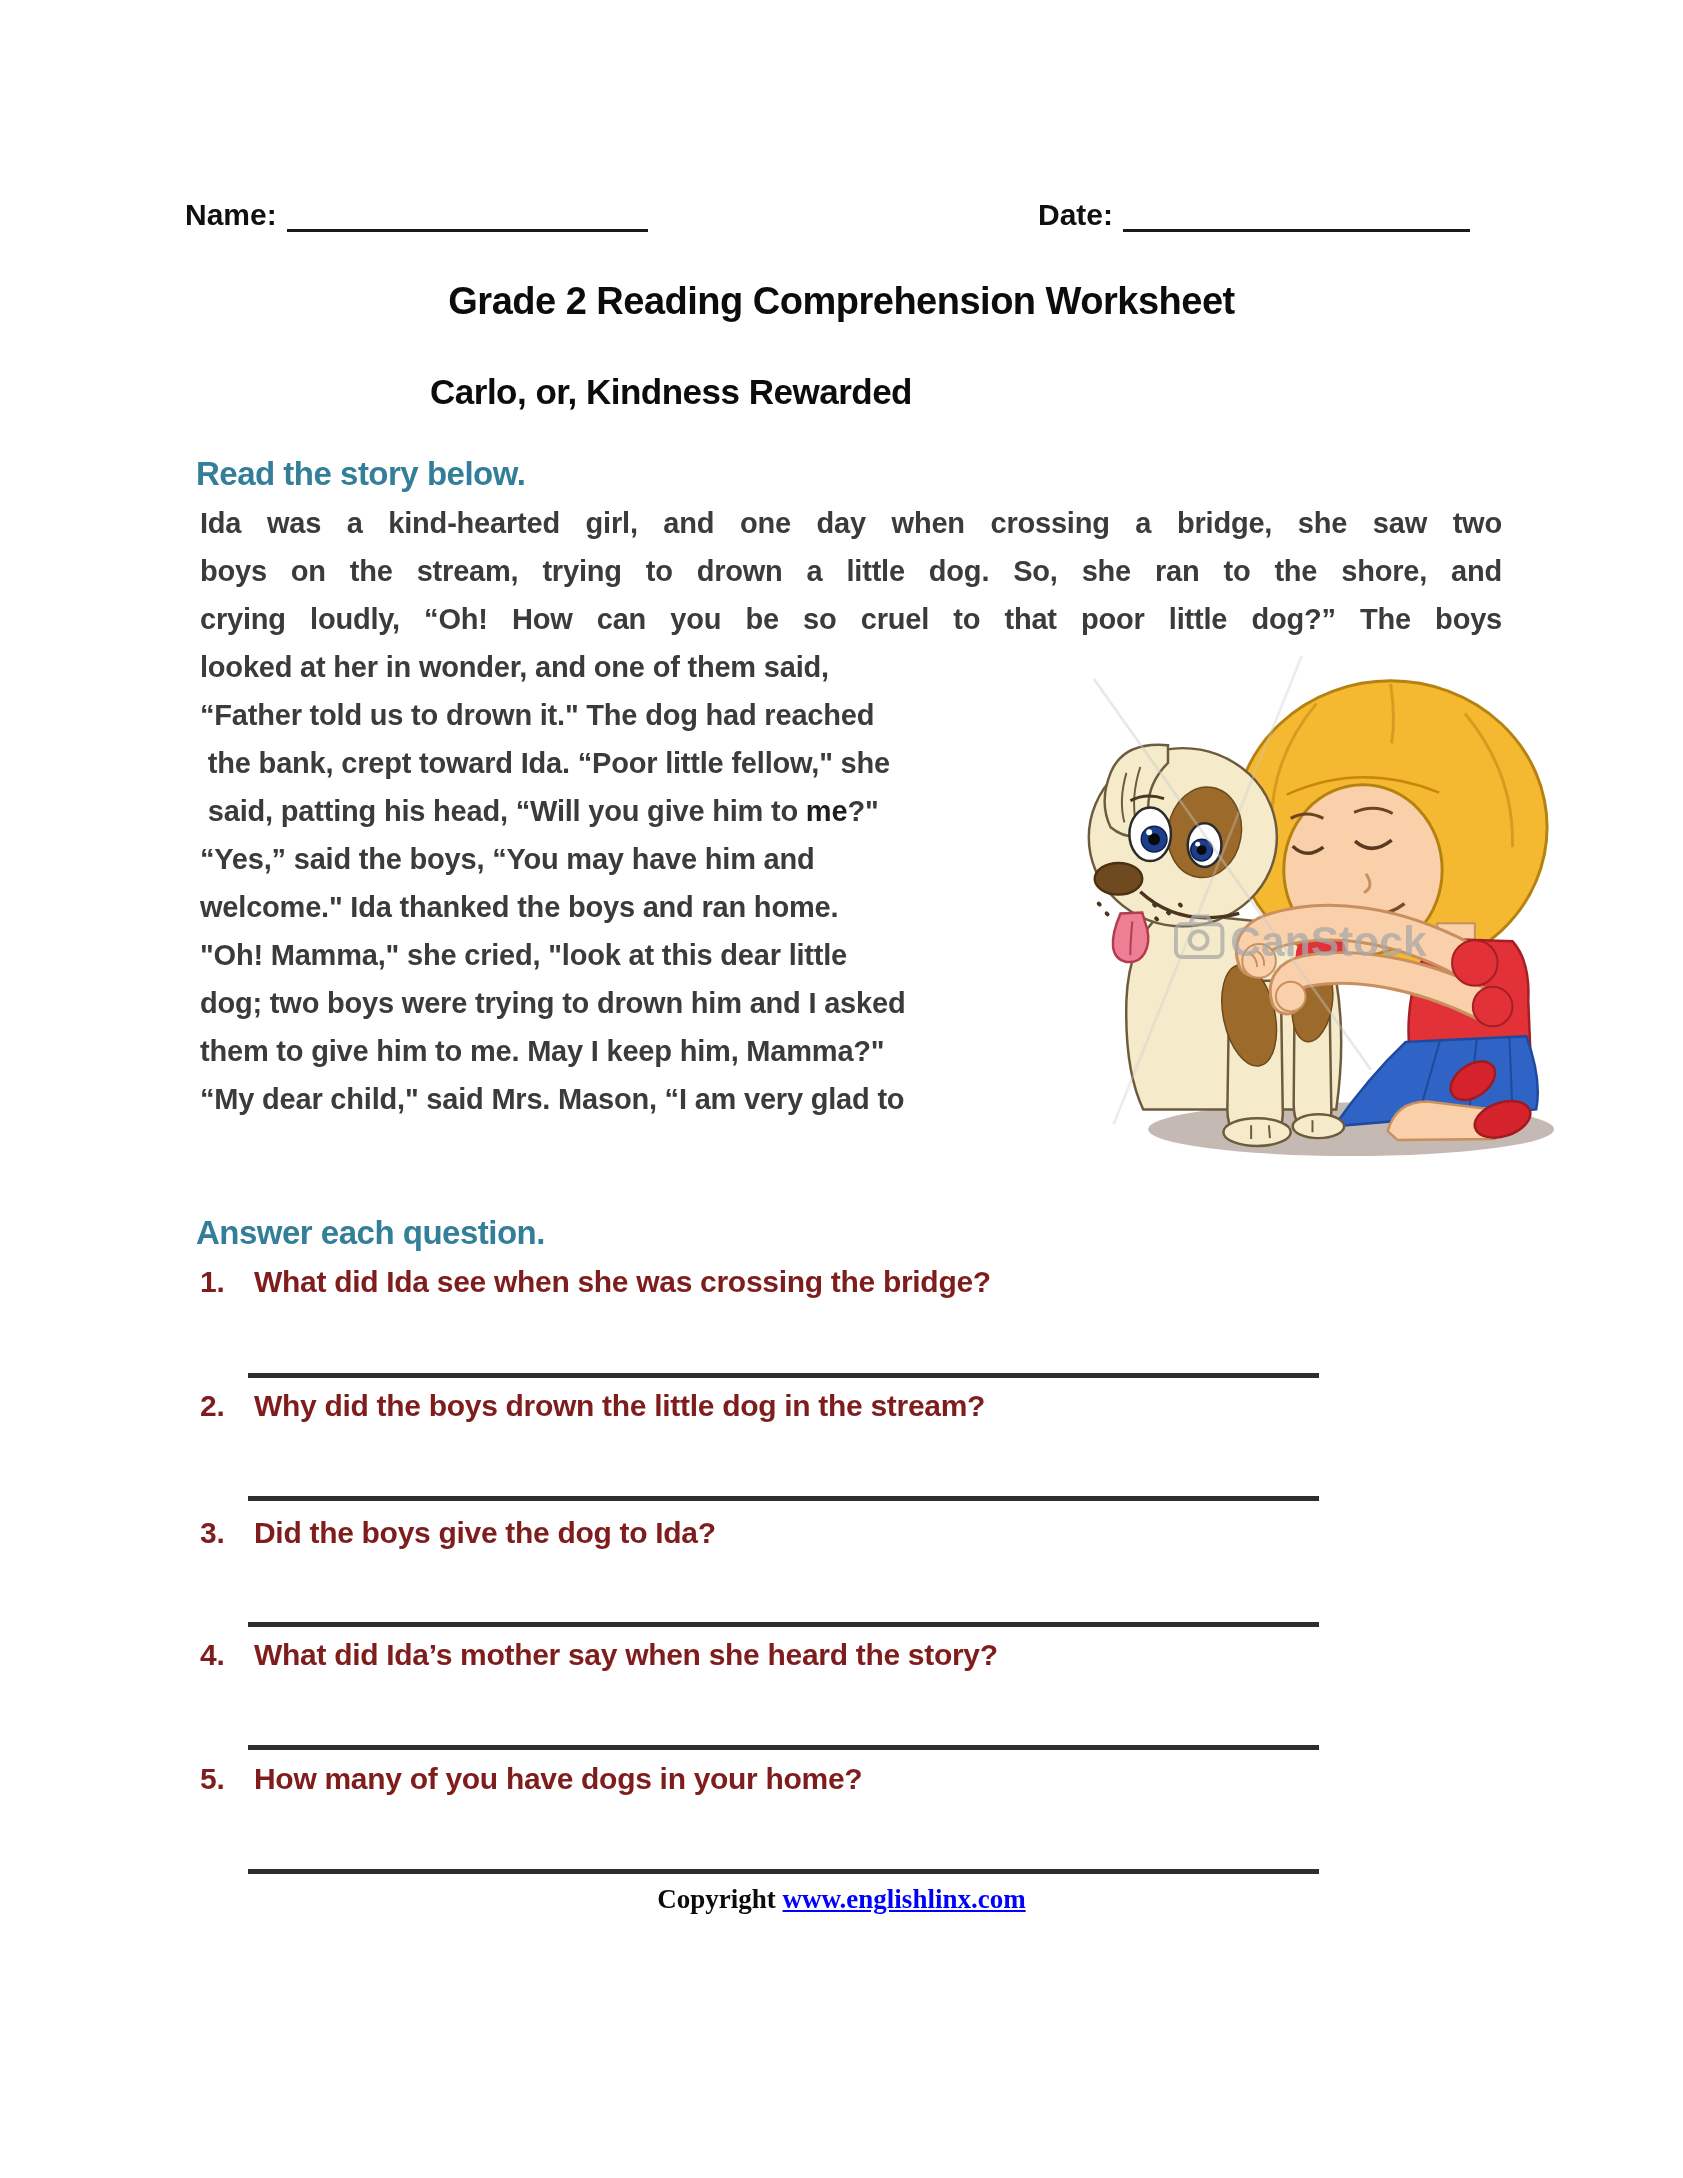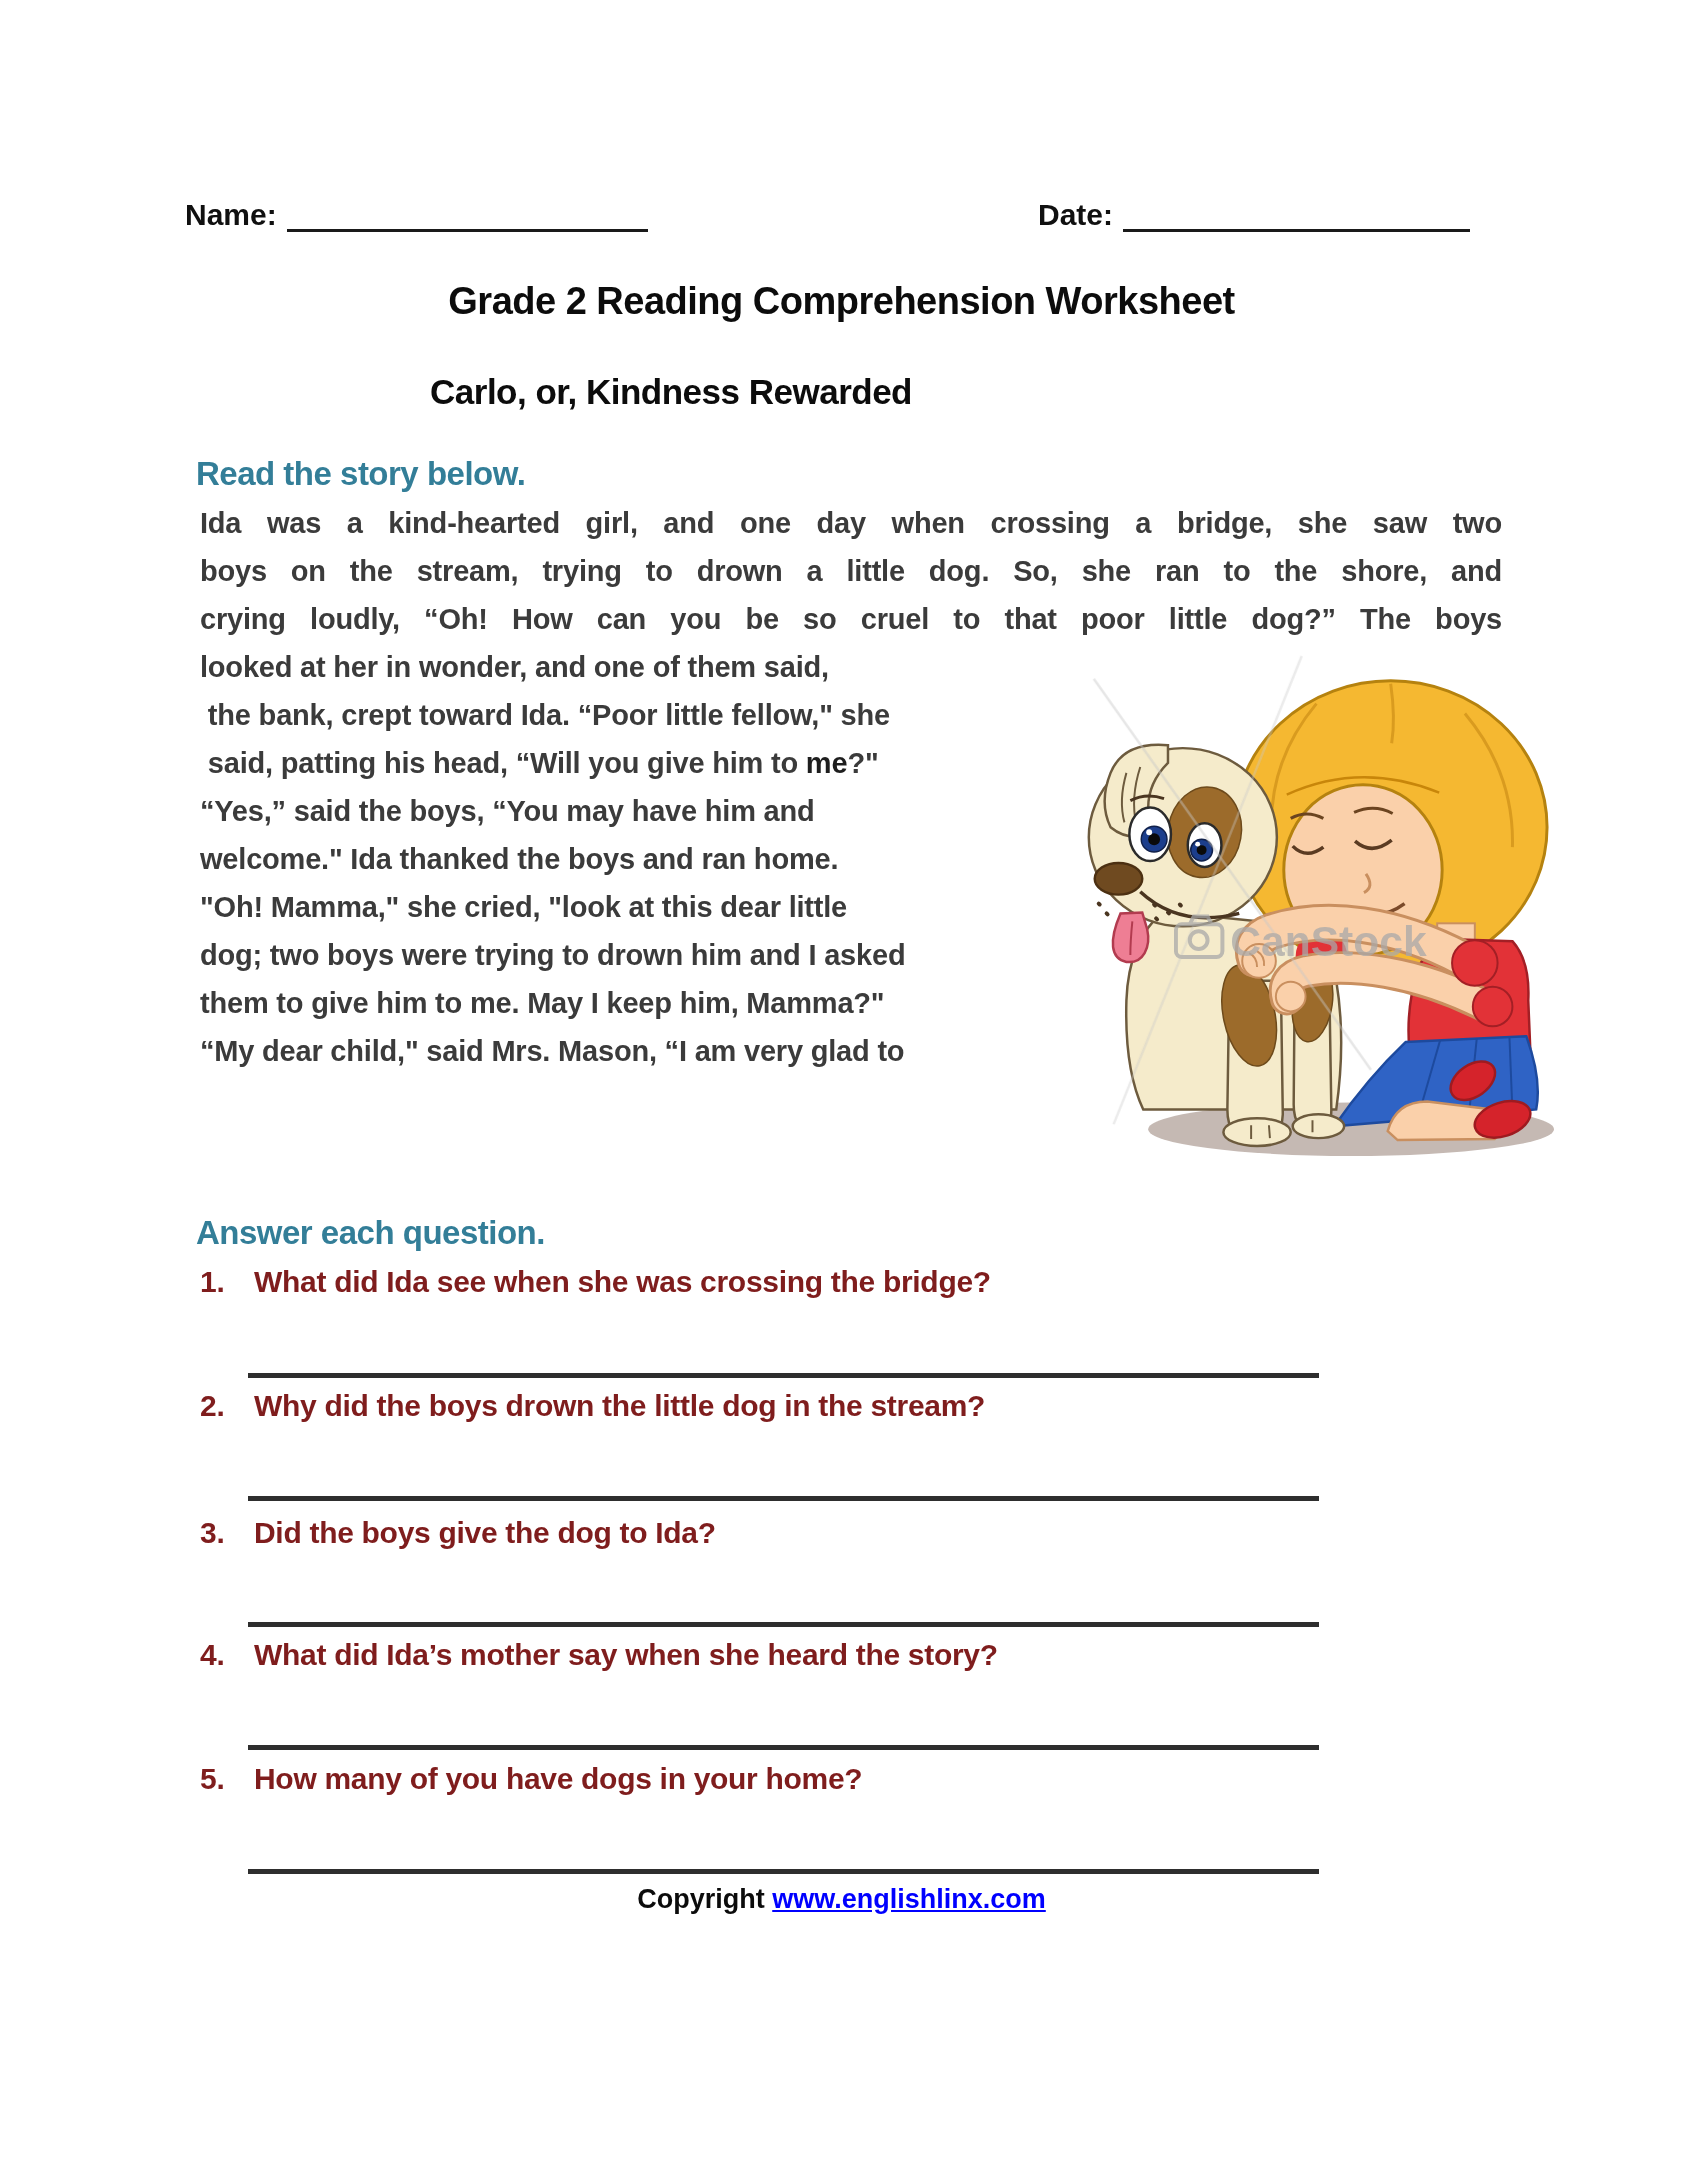--- a/index.html
+++ b/index.html
@@ -26,21 +26,21 @@
   .story .line{height:48px;line-height:48px;white-space:pre-wrap;}
   .story .line.justified{white-space:normal;text-align:justify;text-align-last:justify;}
   .story .seg-bold{font-weight:900;color:#1e1e1e;}
   
   .question{position:absolute;left:200px;font-size:30px;color:#7f1d1d;white-space:nowrap;letter-spacing:-0.3px;}
   .question .num{display:inline-block;width:54px;}
   .q1{top:1265px}.q2{top:1389px}.q3{top:1516px}.q4{top:1638px}.q5{top:1762px}
   .answer-line{position:absolute;left:248px;width:1071px;height:0;border-top:5px solid #2e2e2e;}
   .l1{top:1373px}.l2{top:1496px}.l3{top:1622px}.l4{top:1745px}.l5{top:1869px}
   
-  .copyright{position:absolute;top:1884px;left:0;width:1683px;text-align:center;font-size:27px;color:#0b0b0b;}
+  .copyright{position:absolute;top:1884px;left:0;width:1683px;text-align:center;font-size:27px;color:#0b0b0b;font-family:Liberation Serif, serif;}
   .copyright .link{color:var(--link,#0000FF);text-decoration:underline;cursor:pointer;}
   
   .illustration{position:absolute;left:1069px;top:644px;width:485px;height:525px;}
 </style>
 </head>
 <body>
 
 <div class="page">
 
   <div class="field-group name-group">
@@ -52,20 +52,21 @@
 
   <div class="title">Grade 2 Reading Comprehension Worksheet</div>
   <div class="subtitle">Carlo, or, Kindness Rewarded</div>
 
   <div class="instruction read-instruction">Read the story below.</div>
   <div class="story" id="story-lines">
       <div class="line justified"><span>Ida was a kind-hearted girl, and one day when crossing a bridge, she saw two</span></div>
       <div class="line justified"><span>boys on the stream, trying to drown a little dog. So, she ran to the shore, and</span></div>
       <div class="line justified"><span>crying loudly, “Oh! How can you be so cruel to that poor little dog?” The boys</span></div>
       <div class="line"><span>looked at her in wonder, and one of them said,</span></div>
+      <div class="line"><span>“Father told us to drown it." The dog had reached</span></div>
       <div class="line"><span> the bank, crept toward Ida. “Poor little fellow," she</span></div>
       <div class="line"><span> said, patting his head, “Will you give him to </span><span class="seg-bold">me</span><span>?"</span></div>
       <div class="line"><span>“Yes,” said the boys, “You may have him and</span></div>
       <div class="line"><span>welcome." Ida thanked the boys and ran home.</span></div>
       <div class="line"><span>"Oh! Mamma," she cried, "look at this dear little</span></div>
       <div class="line"><span>dog; two boys were trying to drown him and I asked</span></div>
       <div class="line"><span>them to give him to me. May I keep him, Mamma?"</span></div>
       <div class="line"><span>“My dear child," said Mrs. Mason, “I am very glad to</span></div>
     </div>
 

